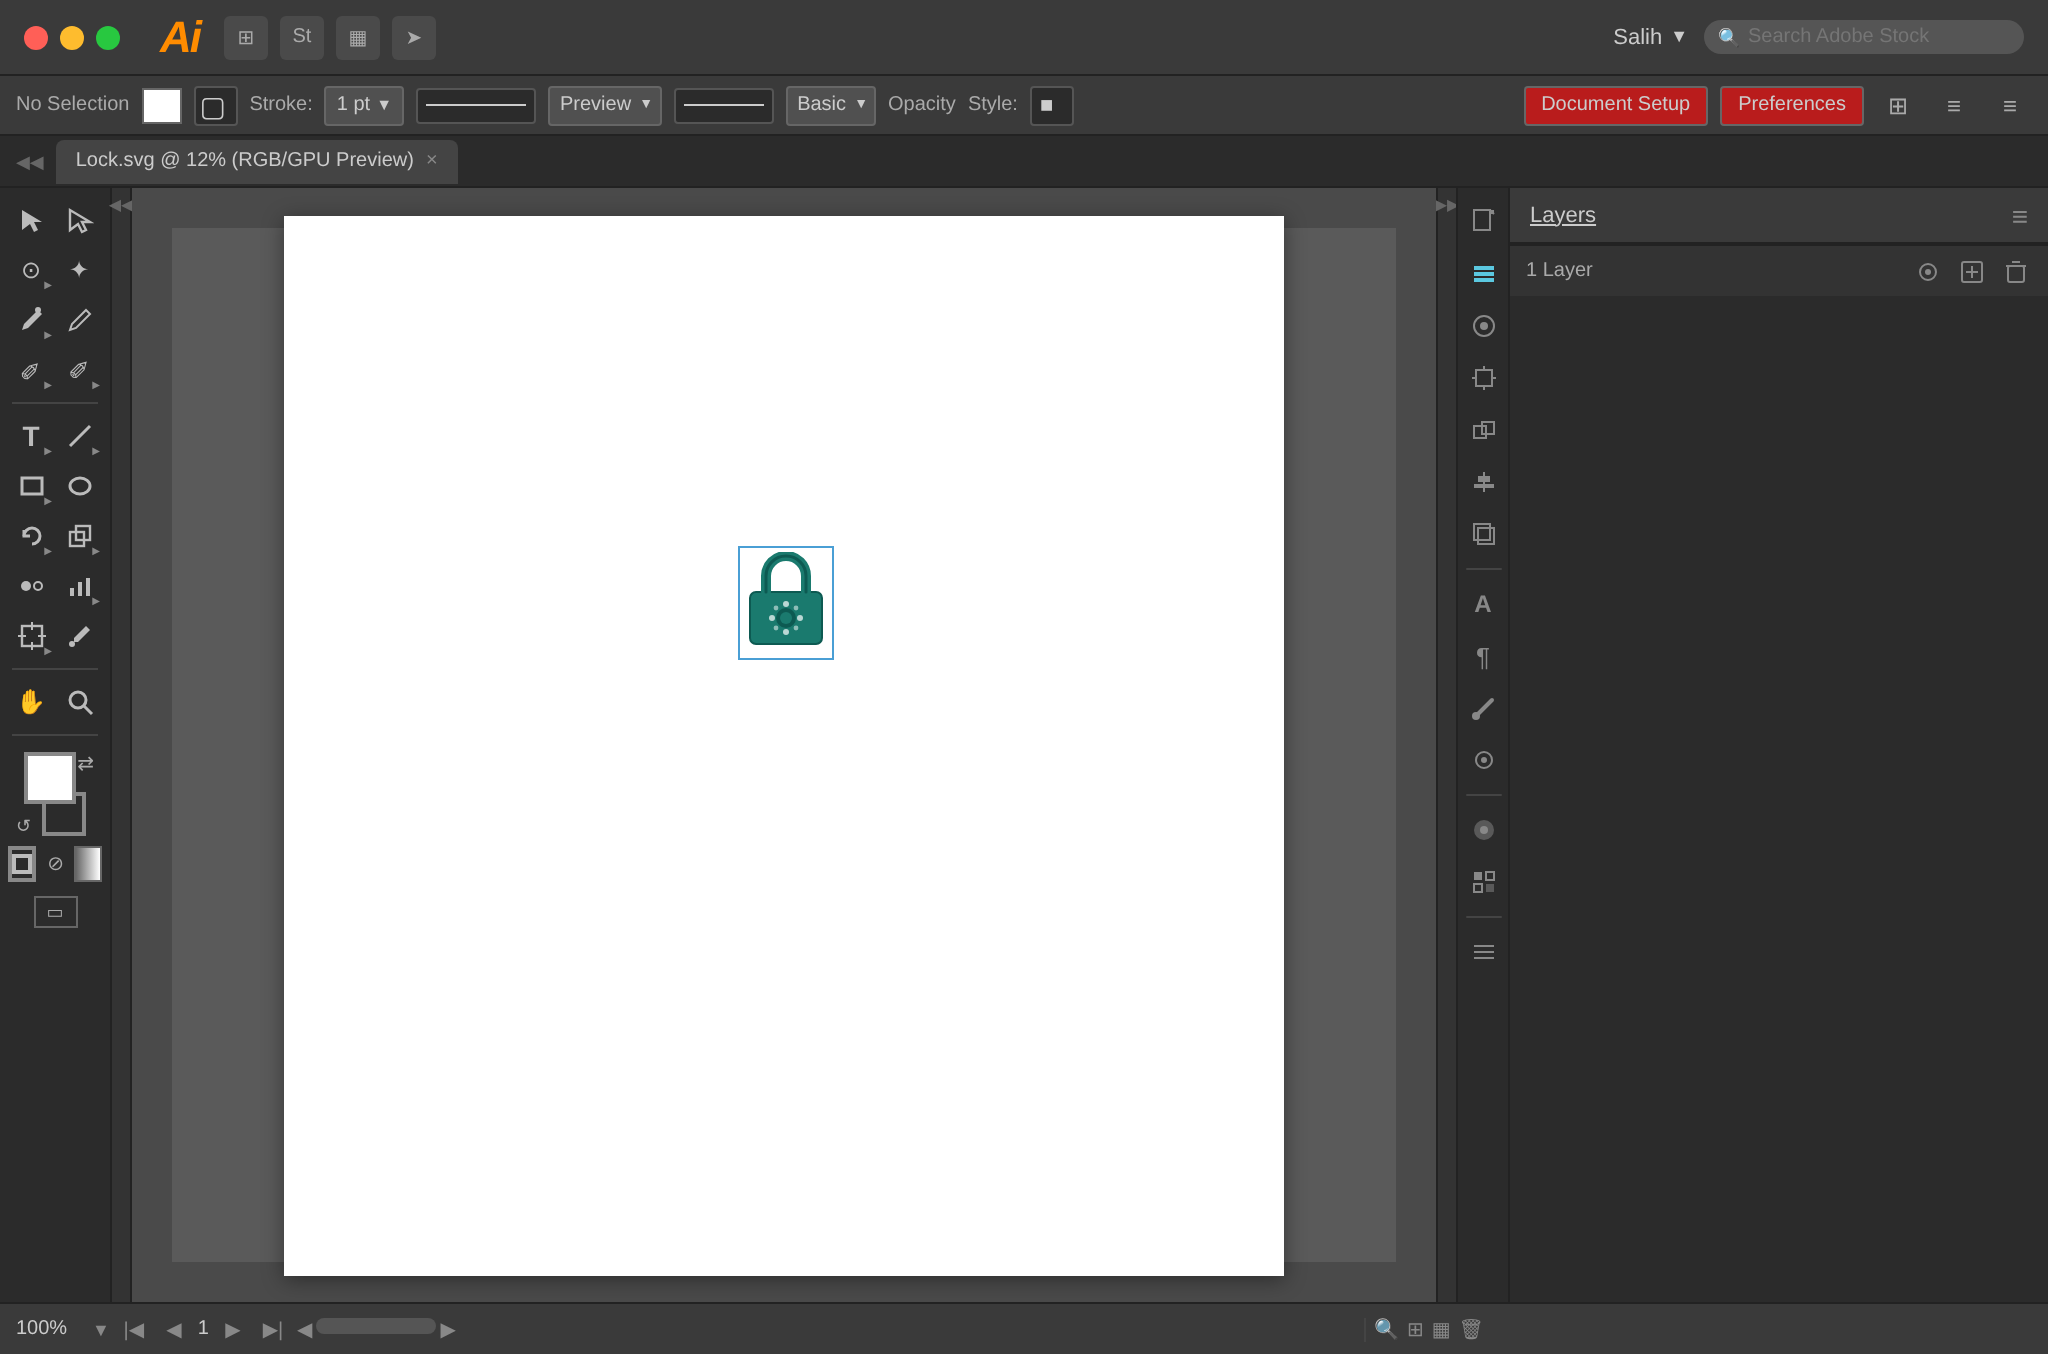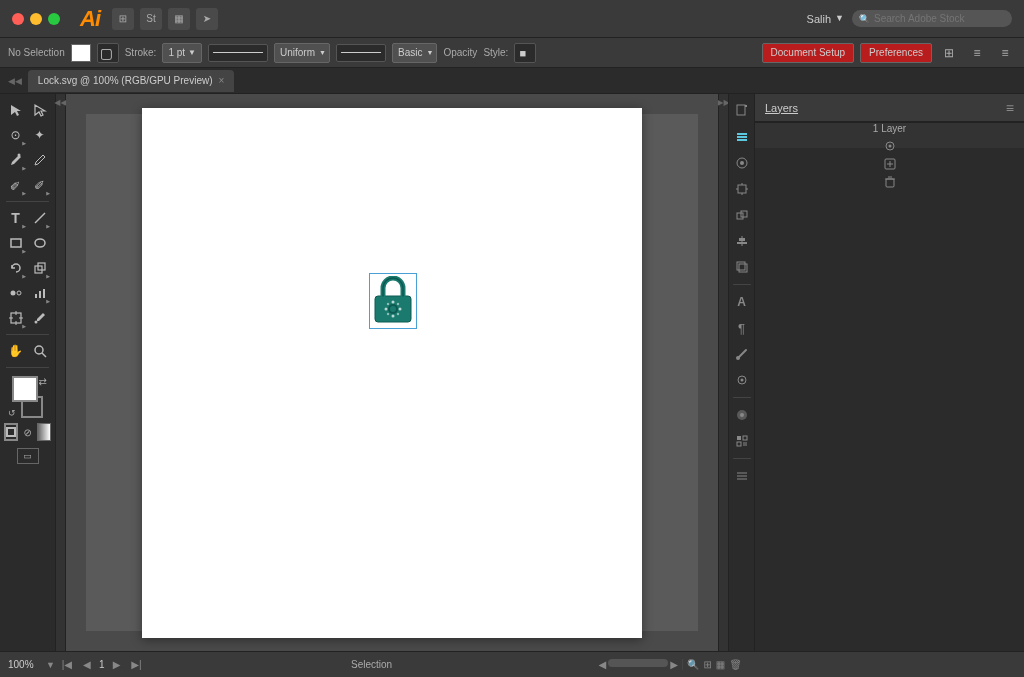--- a/index.html
+++ b/index.html
@@ -535,21 +535,21 @@
     <span style="font-size:14px;color:#ccc;">▢</span>
   </div>
   <span class="ctrl-label">Stroke:</span>
   <div class="ctrl-box">
     <span>1 pt</span>
     <span style="font-size:8px;">▼</span>
   </div>
   <div class="ctrl-line-preview">
   </div>
   <div class="ctrl-dropdown">
-    <span>Uniform</span>
+    <span>Preview</span>
   </div>
   <div class="ctrl-line-preview" style="width:50px;">
   </div>
   <div class="ctrl-dropdown">
     <span>Basic</span>
   </div>
   <span class="ctrl-label">Opacity</span>
   <span class="ctrl-label">Style:</span>
   <div class="ctrl-box-dark" style="width:22px;">
     <span style="font-size:11px;">■</span>
@@ -558,21 +558,21 @@
   <div class="ctrl-btn">Document Setup</div>
   <div class="ctrl-btn">Preferences</div>
   <div class="ctrl-icon-btn">⊞</div>
   <div class="ctrl-icon-btn">≡</div>
   <div class="ctrl-icon-btn">≡</div>
 </div>
 
 <div class="tabbar">
   <span class="tab-collapser">◀◀</span>
   <div class="tab">
-    <span>Lock.svg @ 100% (RGB/GPU Preview)</span>
+    <span>Lock.svg @ 12% (RGB/GPU Preview)</span>
     <span class="tab-close">×</span>
   </div>
 </div>
 
 <div class="main-area">
 
   <div class="left-toolbar">
     <div class="tool-row">
       <div class="tool-btn">
         <svg width="14" height="14" viewBox="0 0 14 14">
@@ -857,21 +857,21 @@
         </svg>
     </div>
   </div>
 
   <div class="right-panel">
     <div class="panel-header">
       <span class="panel-title">Layers</span>
       <span class="panel-menu-btn">≡</span>
     </div>
 
-    <div style="height:26px;background:#333;border-top:1px solid #222;display:flex;align-items:center;padding:0 8px;gap:6px;flex-direction:column;">
+    <div style="height:26px;background:#333;border-top:1px solid #222;display:flex;align-items:center;padding:0 8px;gap:6px;">
       <span style="font-size:10px;color:#aaa;flex:1;">1 Layer</span>
       <div style="width:16px;height:16px;display:flex;align-items:center;justify-content:center;cursor:pointer;">
         <svg width="12" height="12" viewBox="0 0 12 12">
             <circle cx="6" cy="6" r="4" fill="none" stroke="#888" stroke-width="1"></circle>
             <circle cx="6" cy="6" r="1.5" fill="#888"></circle>
           </svg>
       </div>
       <div style="width:16px;height:16px;display:flex;align-items:center;justify-content:center;cursor:pointer;">
         <svg width="12" height="12" viewBox="0 0 12 12">
             <rect x="1" y="1" width="10" height="10" rx="1" fill="none" stroke="#888" stroke-width="1"></rect>
@@ -894,23 +894,20 @@
   <div class="status-left">
     <div class="zoom-ctrl">
       <span class="zoom-val">100%</span>
       <span style="font-size:9px;color:#888;">▼</span>
     </div>
     <div class="nav-btn">|◀</div>
     <div class="nav-btn">◀</div>
     <span class="page-val">1</span>
     <div class="nav-btn">▶</div>
     <div class="nav-btn">▶|</div>
-    <div class="status-center">
-      <span class="status-text">Selection</span>
-    </div>
     <div class="status-arrows">
       <span class="status-arrow">◀</span>
       <div class="status-scroll"></div>
       <span class="status-arrow">▶</span>
     </div>
   </div>
 
   <div class="status-right">
     <div style="font-size:10px;color:#888;">🔍</div>
     <div style="font-size:10px;color:#888;">⊞</div>

